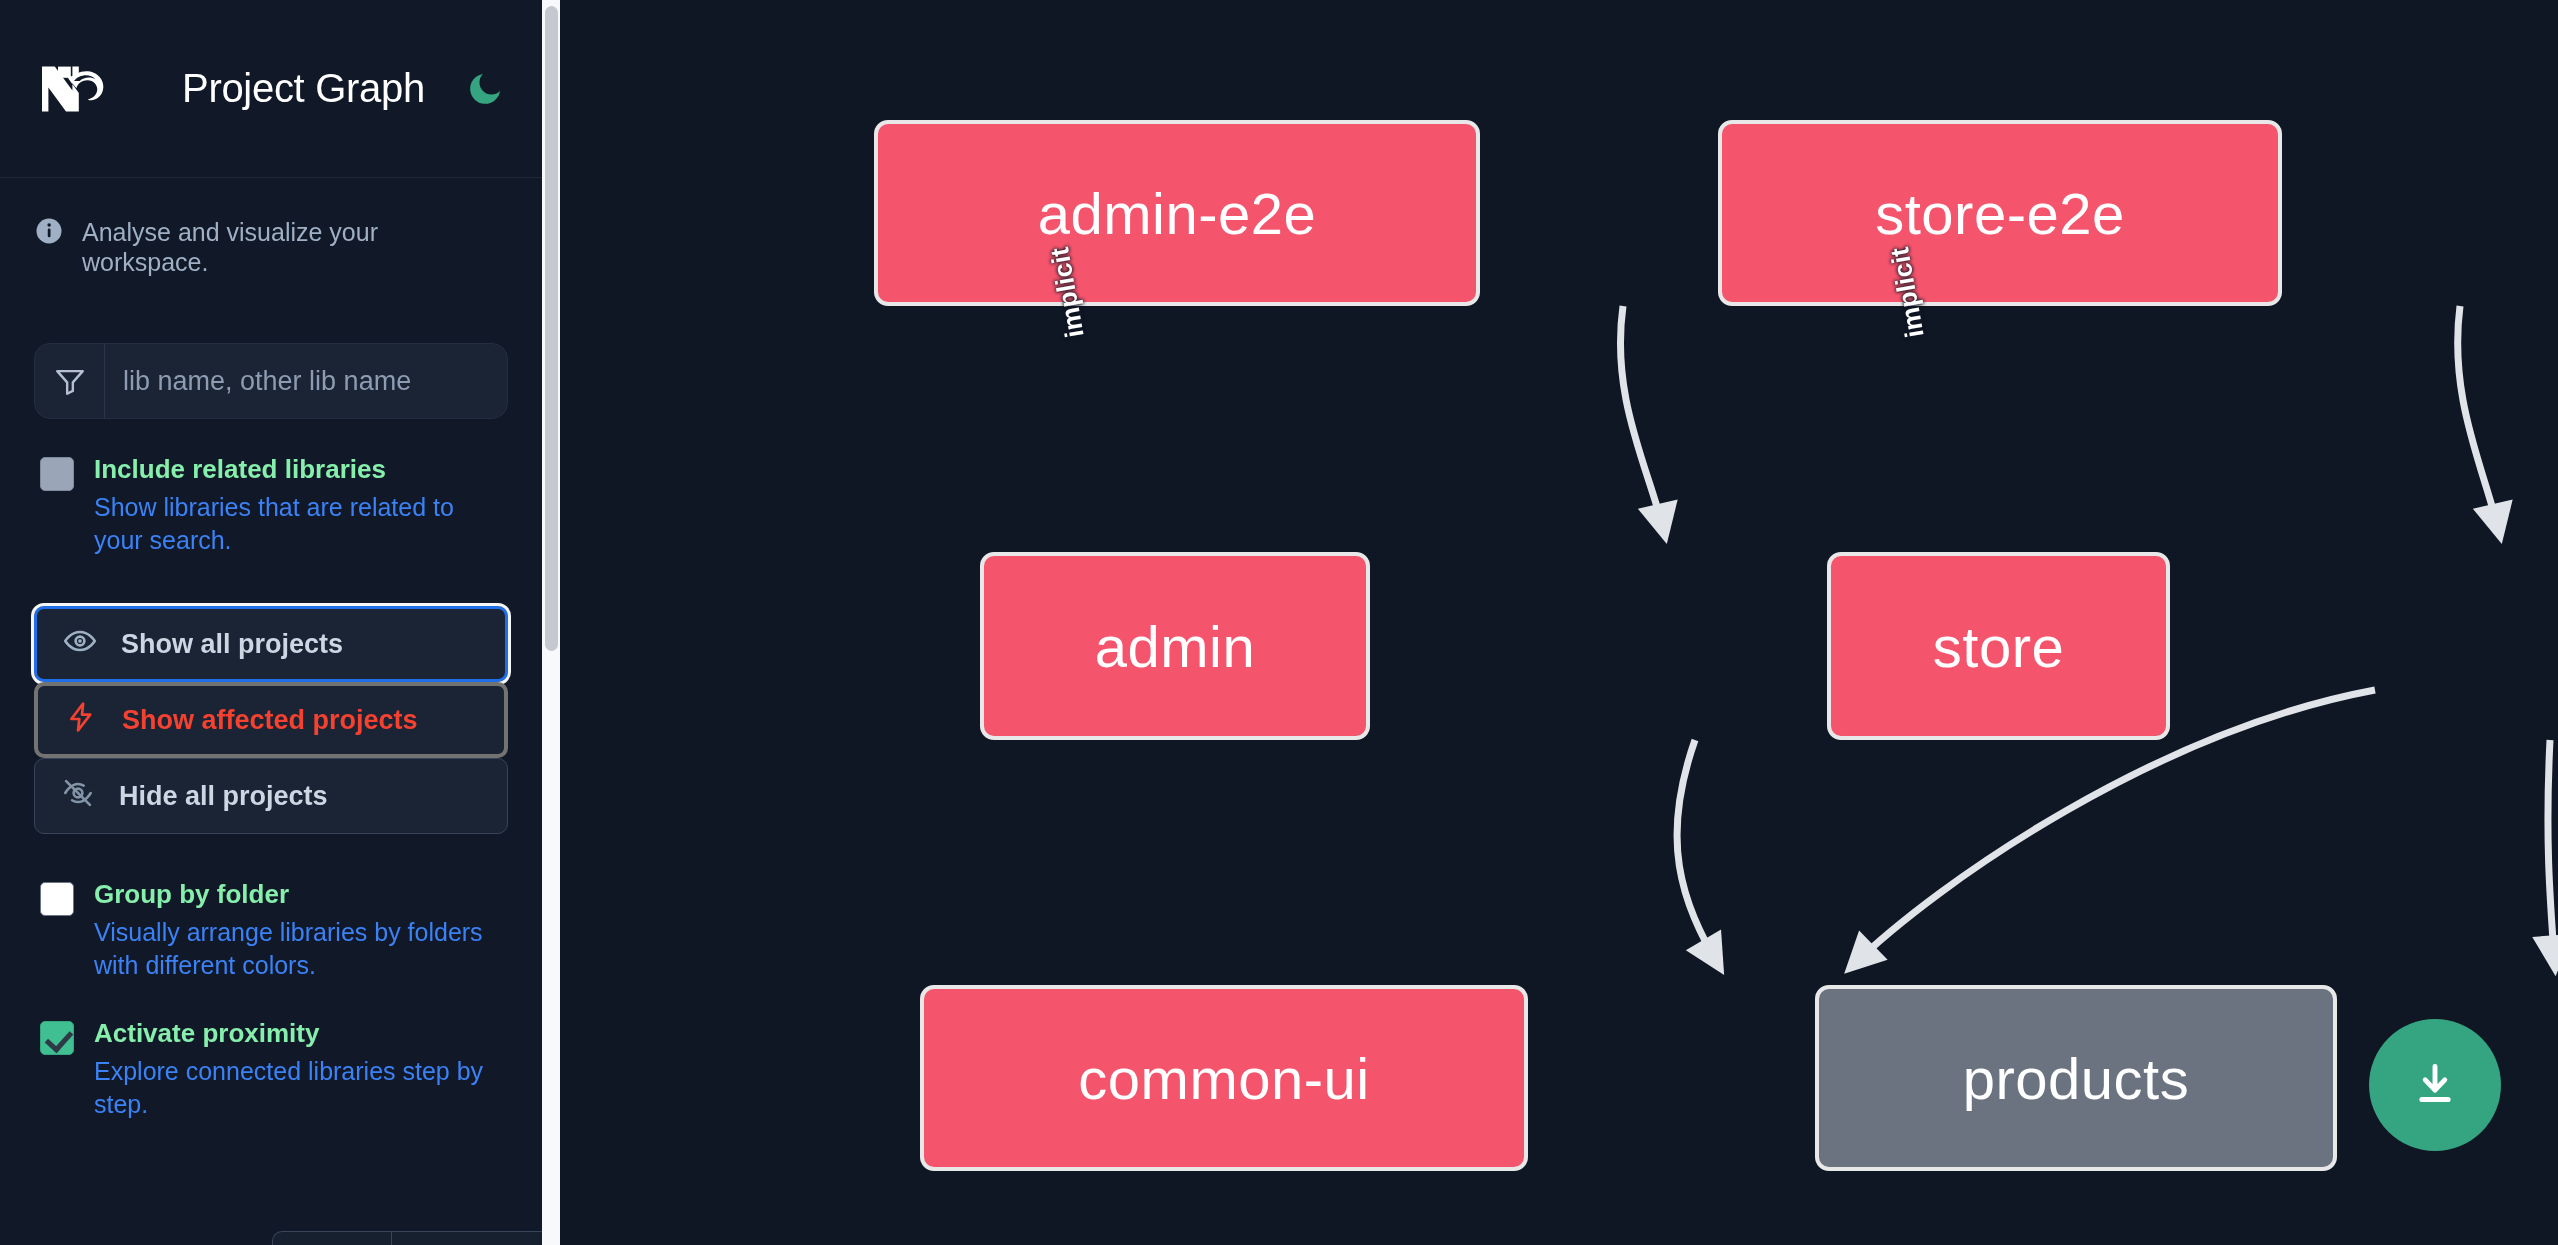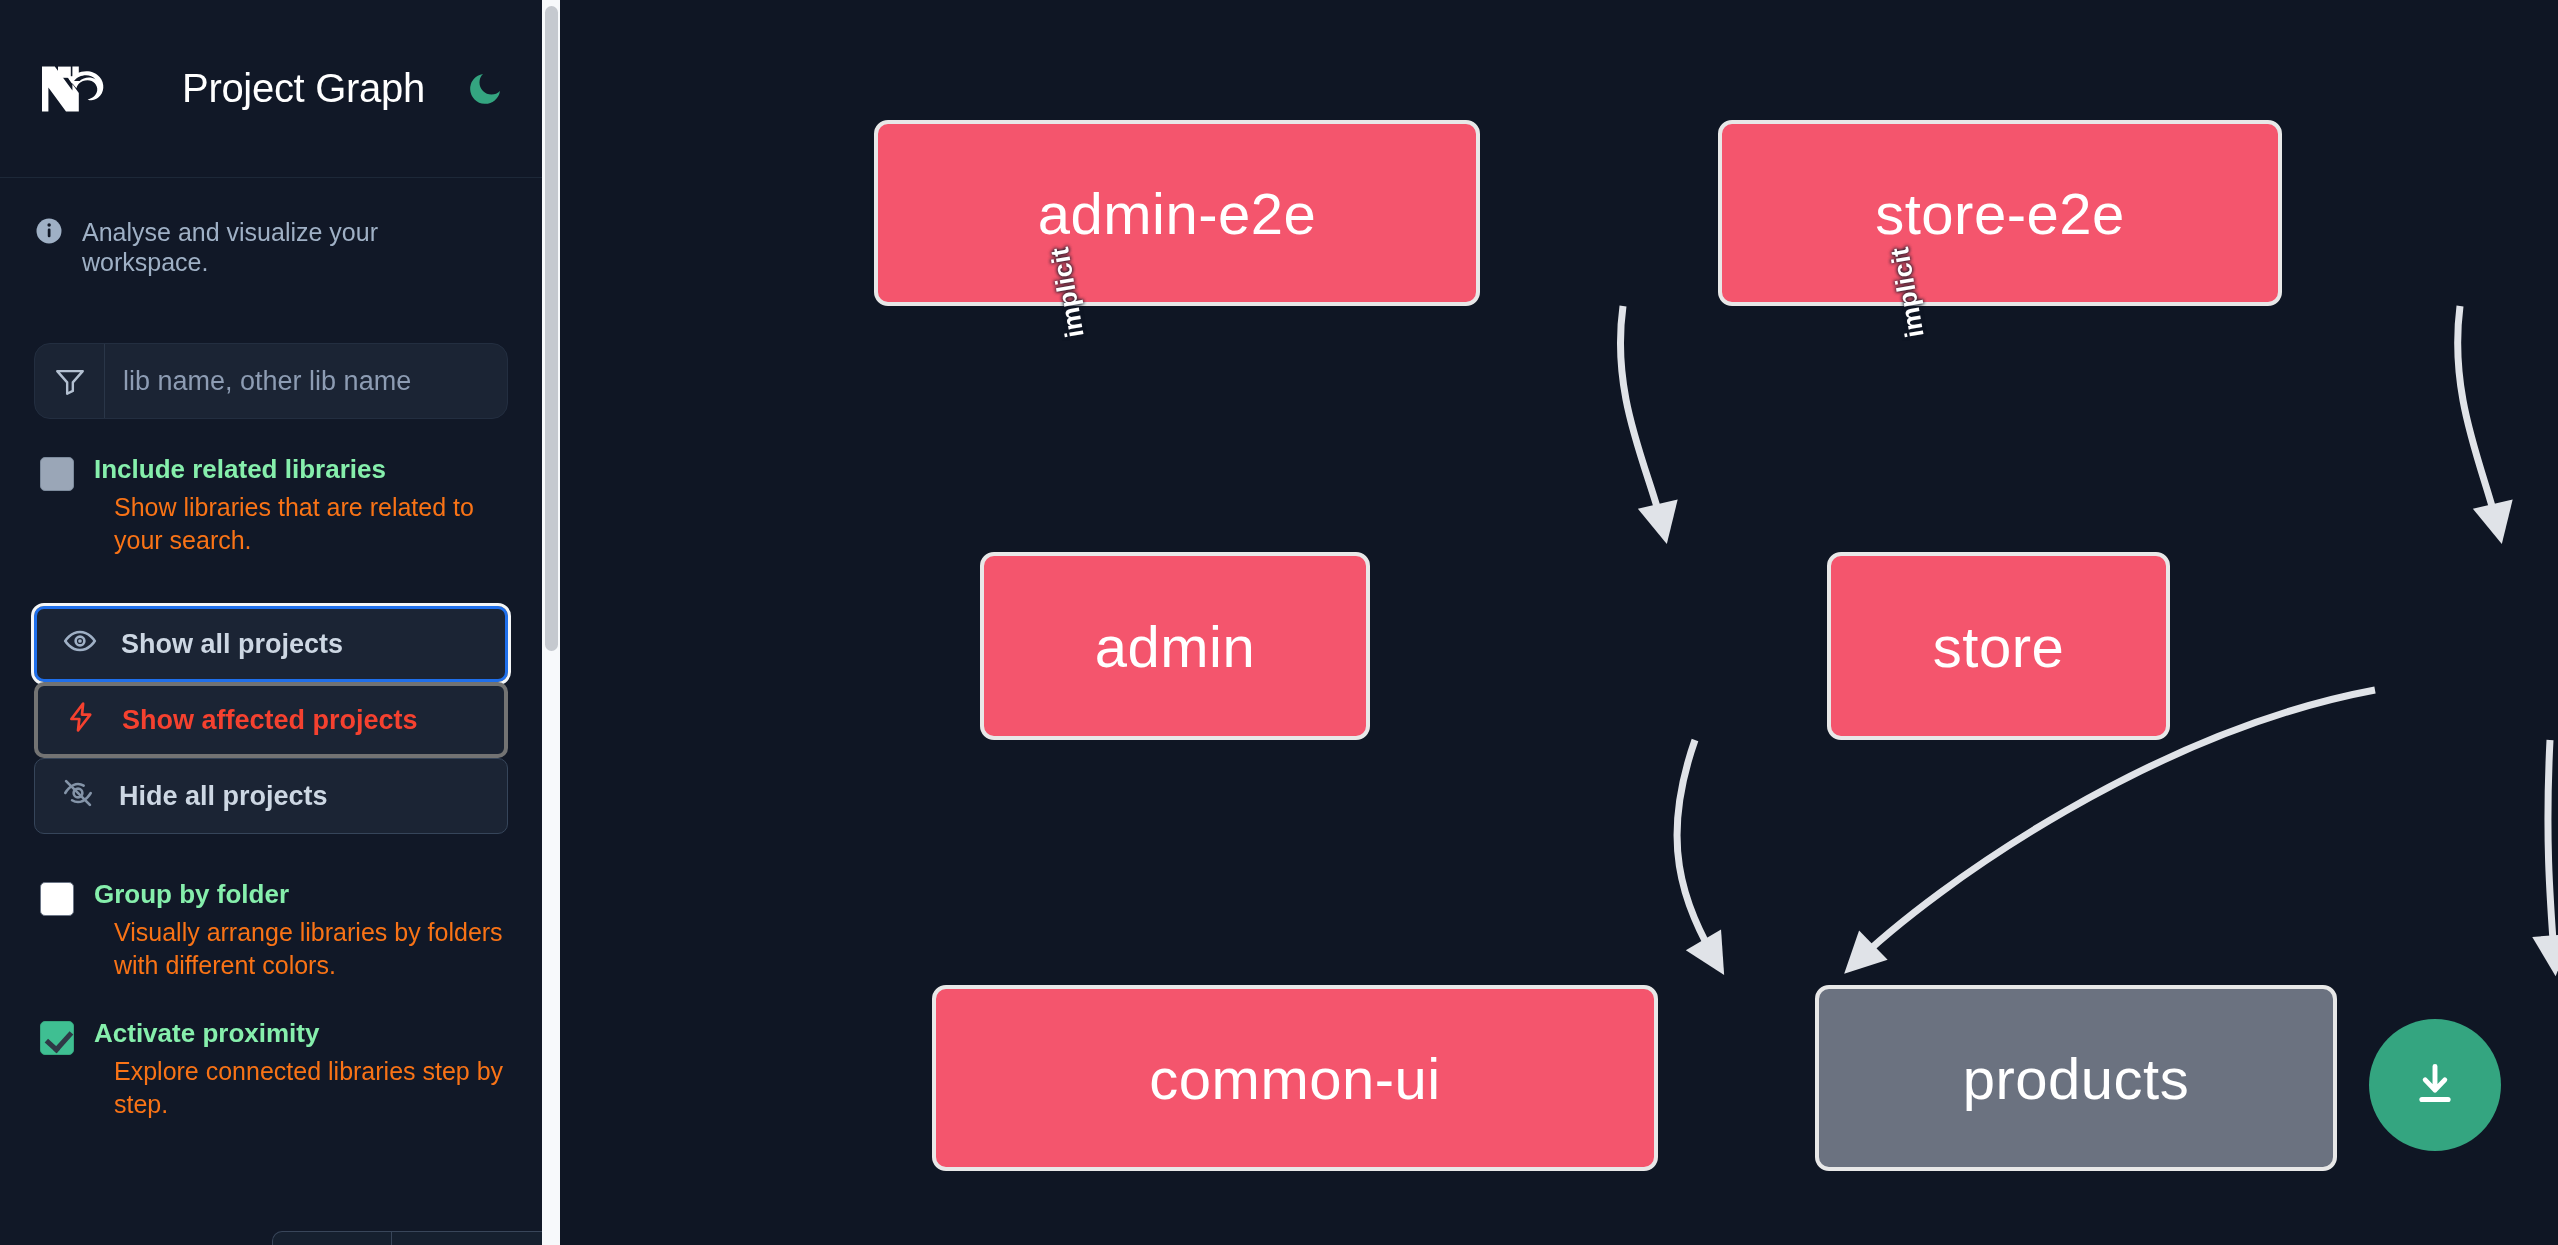--- a/index.html
+++ b/index.html
@@ -86,21 +86,21 @@
   .cbox.white{ background: #ffffff; border: 1px solid #6b7586; }
   .cbox.on   { background: #3fbf92; border: 1px solid #36a87f; }
   .cbox.on::after {
     content: ""; position: absolute;
     left: 10px; top: 4px; width: 11px; height: 20px;
     border: solid #2f3846; border-width: 0 5px 5px 0;
     transform: rotate(42deg);
   }
   .opt-texts { flex: 1; min-width: 0; }
   .opt-label { color: #86efac; font-size: 26px; font-weight: 700; line-height: 1.25; }
-  .opt-desc  { color: #f97316; font-size: 25px; line-height: 1.35; margin-top: 5px; margin-left: 20px; }
+  .opt-desc  { color: #3b82f6; font-size: 25px; line-height: 1.35; margin-top: 5px; }
 
   .btn-stack { padding: 48px 34px 0 34px; display: flex; flex-direction: column; }
   .sbtn {
     height: 76px; border-radius: 10px;
     display: flex; align-items: center; gap: 24px;
     padding: 0 26px;
     font-size: 27px; font-weight: 700;
     cursor: pointer;
     background: #1b2434;
     border: 1px solid #2d3a4d;
@@ -321,21 +321,21 @@
     </div>
 
     <div class="gnode affected" style="left:420px;top:552px;width:390px;height:188px">
       <span>admin</span>
     </div>
 
     <div class="gnode affected" style="left:1267px;top:552px;width:343px;height:188px">
       <span>store</span>
     </div>
 
-    <div class="gnode affected" style="left:372px;top:985px;width:726px;height:186px">
+    <div class="gnode affected" style="left:360px;top:985px;width:608px;height:186px">
       <span>common-ui</span>
     </div>
 
     <div class="gnode neutral" style="left:1255px;top:985px;width:522px;height:186px">
       <span>products</span>
     </div>
 
     <div class="edge-label" style="left:500px;top:340px;transform:rotate(-100deg);transform-origin:left top;">
       <span>implicit</span>
     </div>

